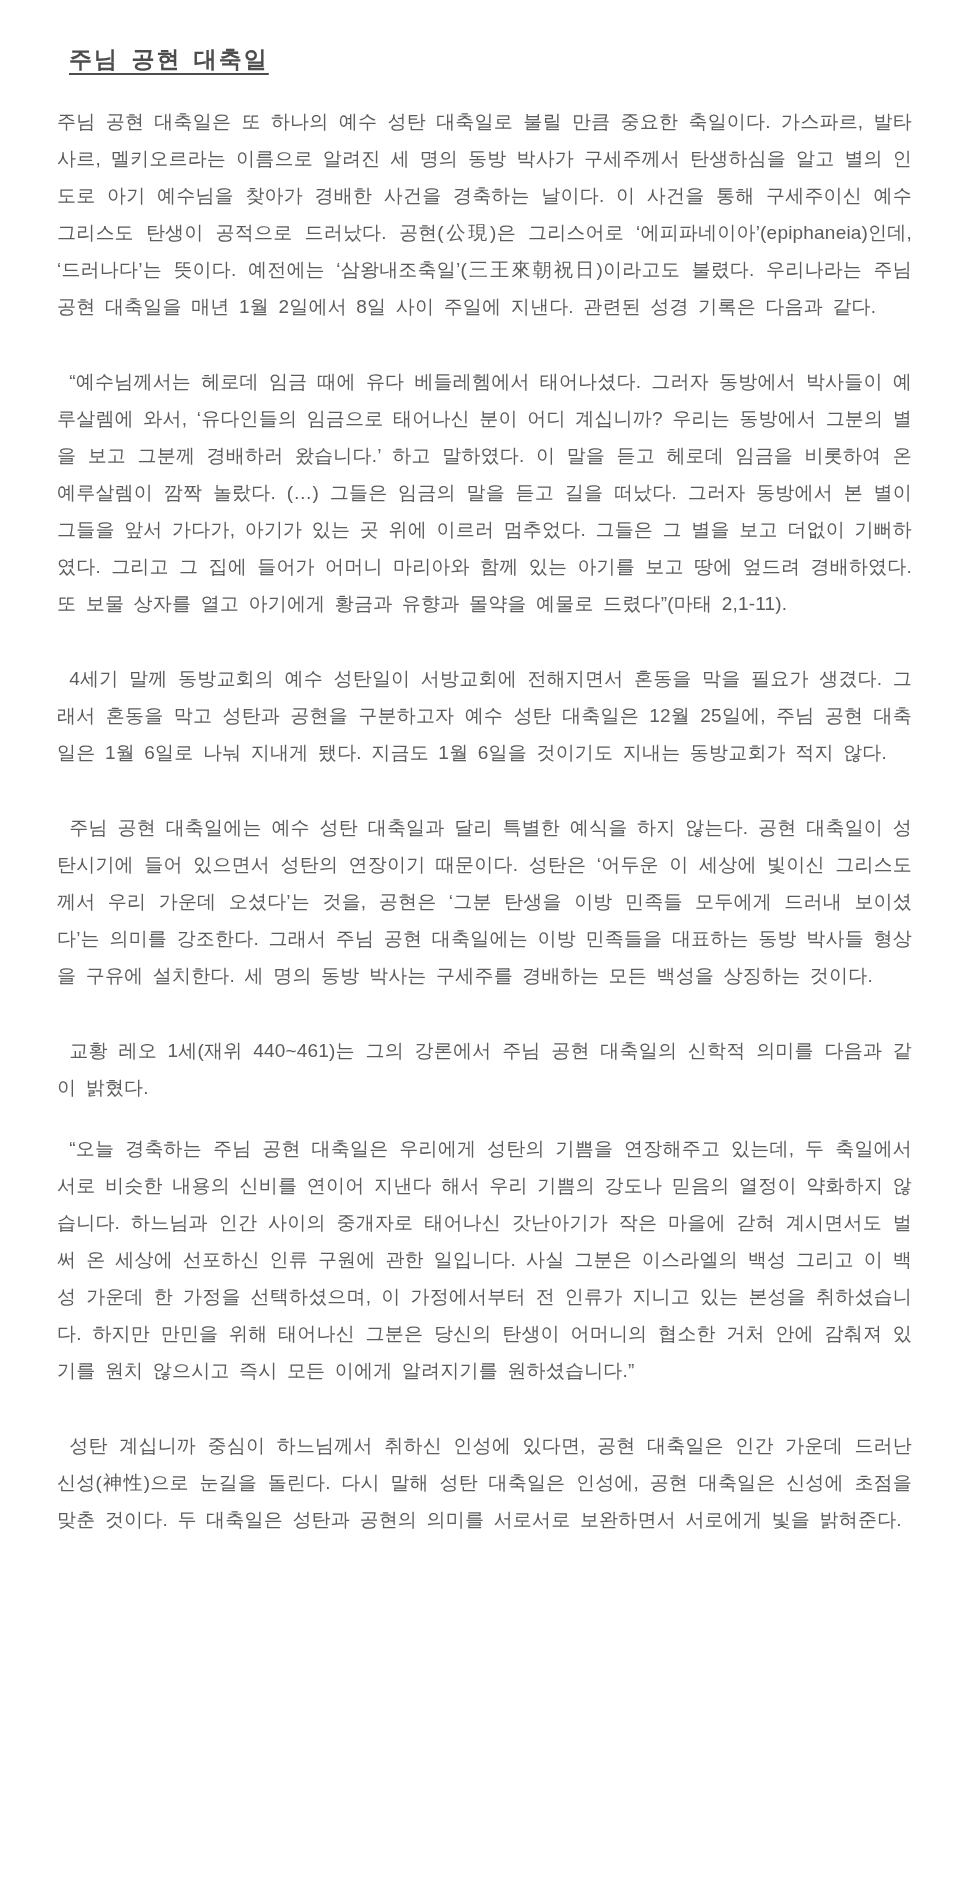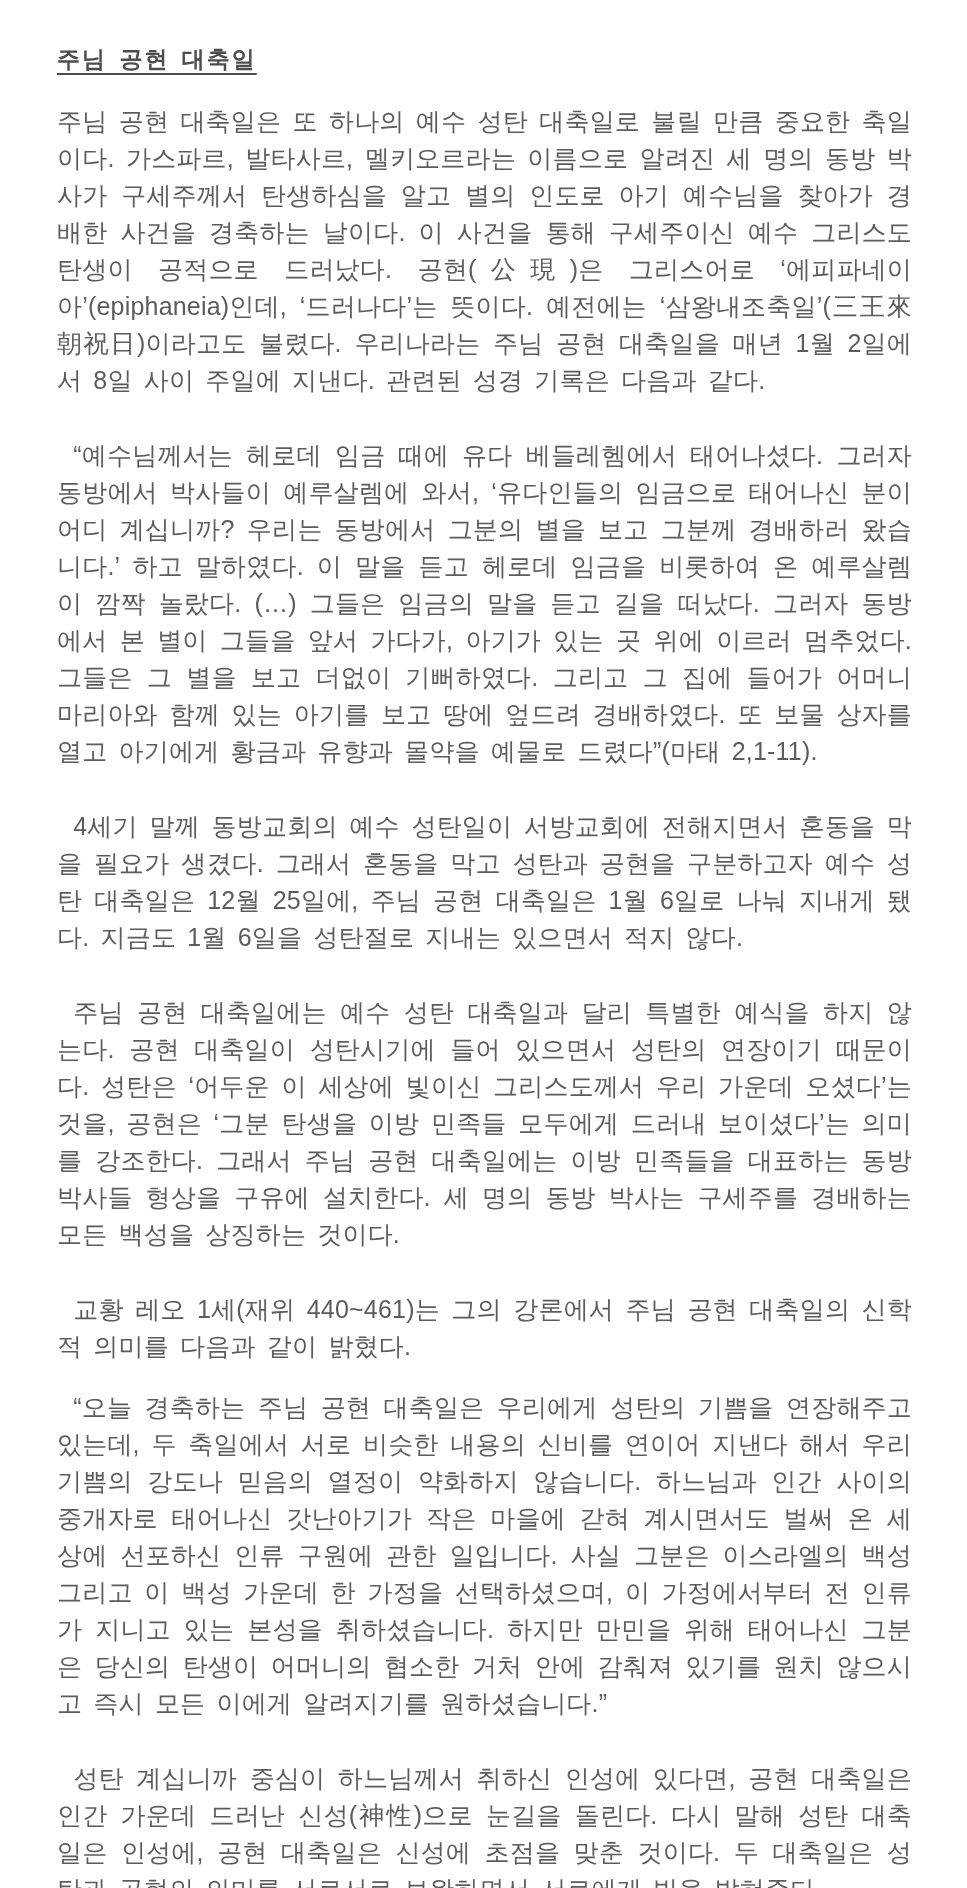--- a/index.html
+++ b/index.html
@@ -18,25 +18,25 @@
     padding: 44px 55px 60px 57px;
     box-sizing: border-box;
   }
   .article-title {
     font-size: 23px;
     font-weight: bold;
     color: #4d4d4d;
     letter-spacing: 2px;
     text-decoration: underline;
     text-underline-offset: 6px;
-    margin: 0 0 28px 0;
+    margin: 0 0 28px 12px;
     word-spacing: 4px;
   }
   .article-body p {
-    font-size: 25px;
+    font-size: 19px;
     line-height: 37px;
     margin: 0 0 38px 0;
     text-align: justify;
     word-spacing: 4px;
     letter-spacing: 0.2px;
     color: #5c5c5c;
   }
   .article-body p.indent {
     text-indent: 0.65em;
   }
@@ -51,21 +51,21 @@
 
   <h1 class="article-title">주님 공현 대축일</h1>
 
   <div class="article-body">
     <p>주님 공현 대축일은 또 하나의 예수 성탄 대축일로 불릴 만큼 중요한 축일이다. 가스파르, 발타사르, 멜키오르라는 이름으로 알려진 세 명의 동방 박사가 구세주께서 탄생하심을 알고 별의 인도로 아기 예수님을 찾아가 경배한 사건을 경축하는 날이다. 이 사건을 통해 구세주이신 예수 그리스도 탄생이 공적으로 드러났다. 공현(公現)은 그리스어로 ‘에피파네이아’(epiphaneia)인데, ‘드러나다’는 뜻이다. 예전에는 ‘삼왕내조축일’(三王來朝祝日)이라고도 불렸다. 우리나라는 주님 공현 대축일을 매년 1월 2일에서 8일 사이 주일에 지낸다. 관련된 성경 기록은 다음과 같다.</p>
 
     <p class="indent">“예수님께서는 헤로데 임금 때에 유다 베들레헴에서 태어나셨다. 그러자 동방에서 박사들이 예루살렘에 와서, ‘유다인들의 임금으로 태어나신 분이 어디 계십니까? 우리는 동방에서 그분의 별을 보고 그분께 경배하러 왔습니다.’ 하고 말하였다. 이 말을 듣고 헤로데 임금을 비롯하여 온 예루살렘이 깜짝 놀랐다. (…) 그들은 임금의 말을 듣고 길을 떠났다. 그러자 동방에서 본 별이 그들을 앞서 가다가, 아기가 있는 곳 위에 이르러 멈추었다. 그들은 그 별을 보고 더없이 기뻐하였다. 그리고 그 집에 들어가 어머니 마리아와 함께 있는 아기를 보고 땅에 엎드려 경배하였다. 또 보물 상자를 열고 아기에게 황금과 유향과 몰약을 예물로 드렸다”(마태 2,1-11).</p>
 
 
 
-    <p class="indent">4세기 말께 동방교회의 예수 성탄일이 서방교회에 전해지면서 혼동을 막을 필요가 생겼다. 그래서 혼동을 막고 성탄과 공현을 구분하고자 예수 성탄 대축일은 12월 25일에, 주님 공현 대축일은 1월 6일로 나눠 지내게 됐다. 지금도 1월 6일을 성탄절로 지내는 있으면서 적지 않다.</p>
+    <p class="indent">4세기 말께 동방교회의 예수 성탄일이 서방교회에 전해지면서 혼동을 막을 필요가 생겼다. 그래서 혼동을 막고 성탄과 공현을 구분하고자 예수 성탄 대축일은 12월 25일에, 주님 공현 대축일은 1월 6일로 나눠 지내게 됐다. 지금도 1월 6일을 것이기도 지내는 동방교회가 적지 않다.</p>
 
     <p class="indent">주님 공현 대축일에는 예수 성탄 대축일과 달리 특별한 예식을 하지 않는다. 공현 대축일이 성탄시기에 들어 있으면서 성탄의 연장이기 때문이다. 성탄은 ‘어두운 이 세상에 빛이신 그리스도께서 우리 가운데 오셨다’는 것을, 공현은 ‘그분 탄생을 이방 민족들 모두에게 드러내 보이셨다’는 의미를 강조한다. 그래서 주님 공현 대축일에는 이방 민족들을 대표하는 동방 박사들 형상을 구유에 설치한다. 세 명의 동방 박사는 구세주를 경배하는 모든 백성을 상징하는 것이다.</p>
 
     <p class="indent mb-small">교황 레오 1세(재위 440~461)는 그의 강론에서 주님 공현 대축일의 신학적 의미를 다음과 같이 밝혔다.</p>
 
     <p class="indent">“오늘 경축하는 주님 공현 대축일은 우리에게 성탄의 기쁨을 연장해주고 있는데, 두 축일에서 서로 비슷한 내용의 신비를 연이어 지낸다 해서 우리 기쁨의 강도나 믿음의 열정이 약화하지 않습니다. 하느님과 인간 사이의 중개자로 태어나신 갓난아기가 작은 마을에 갇혀 계시면서도 벌써 온 세상에 선포하신 인류 구원에 관한 일입니다. 사실 그분은 이스라엘의 백성 그리고 이 백성 가운데 한 가정을 선택하셨으며, 이 가정에서부터 전 인류가 지니고 있는 본성을 취하셨습니다. 하지만 만민을 위해 태어나신 그분은 당신의 탄생이 어머니의 협소한 거처 안에 감춰져 있기를 원치 않으시고 즉시 모든 이에게 알려지기를 원하셨습니다.”</p>
 
     <p class="indent">성탄 계십니까 중심이 하느님께서 취하신 인성에 있다면, 공현 대축일은 인간 가운데 드러난 신성(神性)으로 눈길을 돌린다. 다시 말해 성탄 대축일은 인성에, 공현 대축일은 신성에 초점을 맞춘 것이다. 두 대축일은 성탄과 공현의 의미를 서로서로 보완하면서 서로에게 빛을 밝혀준다.</p>
   </div>
 

